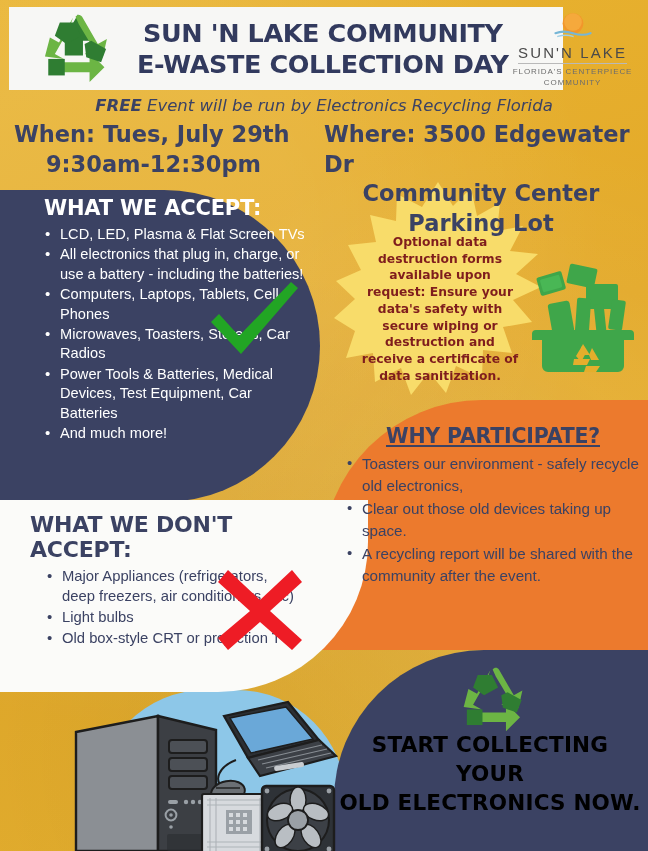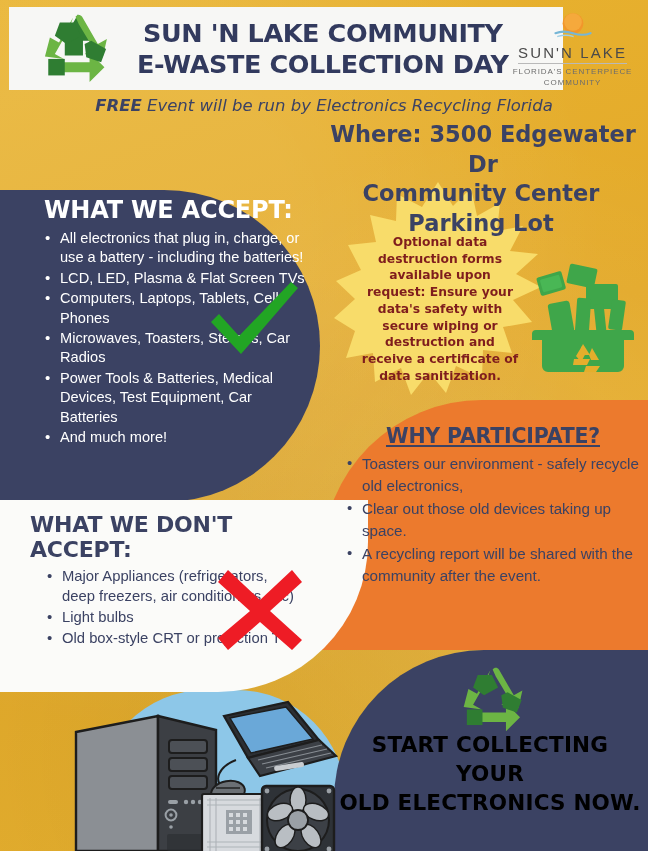--- a/index.html
+++ b/index.html
@@ -82,35 +82,35 @@
     z-index:5;
   }
   .when .l1{text-align:left;padding-left:6px;}
   .when .l2{text-align:center;padding-right:14px;}
   .where{
     position:absolute;left:320px;top:120px;width:322px;
     color:#3b4264;font-family:"DejaVu Sans",sans-serif;
     font-weight:bold;font-size:22.5px;line-height:1.32;
     text-align:center;z-index:5;
   }
-  .where .w1{text-align:center;padding-left:4px;}
+  .where .w1{text-align:left;padding-left:4px;}
 
   
   .navy-accept{
     position:absolute;left:-40px;top:190px;width:360px;height:312px;
     background:#3b4263;
     border-radius:0 160px 160px 0;
     z-index:3;
   }
   .accept-inner{
     position:absolute;left:38px;top:196px;width:272px;z-index:4;color:#fff;
   }
   .sec-title{
     font-family:"DejaVu Sans",sans-serif;font-weight:bold;
-    font-size:24px;letter-spacing:-.2px;margin:0 0 5px 6px;
+    font-size:21px;letter-spacing:-.2px;margin:0 0 5px 6px;
   }
   ul.bl{margin:0;padding:0 0 0 20px;list-style:none;}
   ul.bl li{
     position:relative;font-size:14.6px;line-height:1.33;
     margin-bottom:1px;padding-left:2px;
   }
   ul.bl li:before{
     content:"•";position:absolute;left:-13px;top:-1px;font-size:15px;
   }
 
@@ -234,20 +234,24 @@
         <span>FLORIDA'S CENTERPIECE</span><br>
         <span>COMMUNITY</span>
       </div>
     </div>
   </div>
 
   <div class="free-line">
     <b>FREE</b><span> Event will be run by Electronics Recycling Florida</span>
   </div>
 
+  <div class="when">
+    <div class="l1">When:  Tues, July 29th</div>
+    <div class="l2">9:30am-12:30pm</div>
+  </div>
 
   <div class="where">
     <div class="w1">Where: 3500 Edgewater Dr</div>
     <div>Community Center</div>
     <div>Parking Lot</div>
   </div>
 
   <div class="burst">
     <svg viewBox="0 0 208 232" width="208" height="232" aria-hidden="true">
       <polygon fill="#f8dc6a" points="104,0 119,24 137,6 143,34 166,21 163,49 189,44 176,69 204,72 182,92 207,105 179,118 198,140 169,145 178,171 149,168 148,196 122,184 112,211 95,190 77,213 67,186 41,200 39,171 12,176 21,149 0,136 21,117 2,99 27,88 14,63 42,60 36,33 62,39 63,12 88,25"></polygon>
@@ -276,22 +280,22 @@
         <path d="M68 90 l7 12 h-8 l-2 -5 z"></path>
         <path d="M62 108 h14 l-4 6 h-12 z"></path>
       </g>
     </svg>
   </div>
 
   <div class="navy-accept"></div>
   <div class="accept-inner">
     <div class="sec-title">WHAT WE ACCEPT:</div>
     <ul class="bl">
+      <li>LCD, LED, Plasma &amp; Flat Screen TVs</li>
       <li>All electronics that plug in, charge, or use a battery - including the batteries!</li>
-      <li>LCD, LED, Plasma &amp; Flat Screen TVs</li>
       <li>Computers, Laptops, Tablets, Cell Phones</li>
       <li>Microwaves, Toasters, Stereos, Car Radios</li>
       <li>Power Tools &amp; Batteries, Medical Devices, Test Equipment, Car Batteries</li>
       <li>And much more!</li>
     </ul>
   </div>
 
   <div class="check">
     <svg viewBox="0 0 96 76" width="96" height="76" aria-hidden="true">
       <path d="M6 40 L14 32 L34 54 L86 0 L93 6 L36 72 Z" fill="#22a524"></path>

